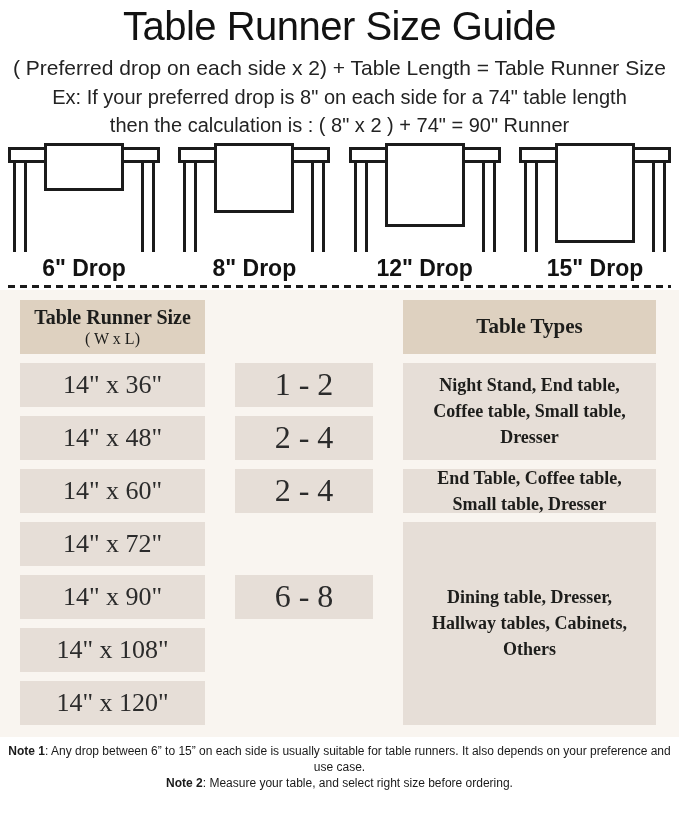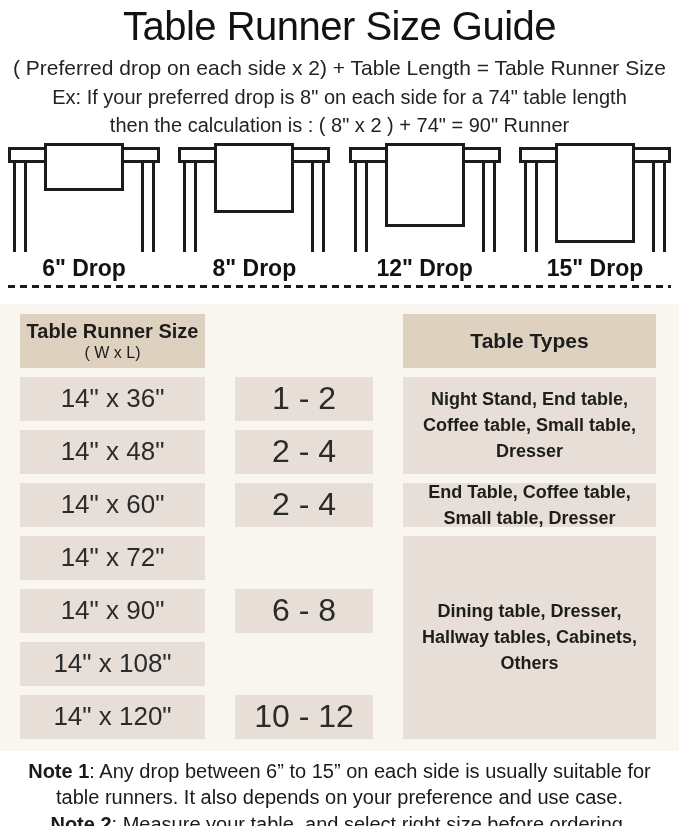--- a/index.html
+++ b/index.html
@@ -62,22 +62,23 @@
     margin-top:3px;line-height:1.1;
   }
   .dashed-divider{
     height:3px;margin:4px 8px 0;
     background:repeating-linear-gradient(90deg,var(--line) 0 7px,transparent 7px 12px);
   }
 
   
   .panel{
     background:var(--panel-bg);
-    margin-top:16px;
+    margin-top:2px;
     padding:10px 0 12px;
+    font-family:Liberation Serif, serif;
   }
   .size-grid{
     display:grid;
     margin-left:20px;
     grid-template-columns:185px 138px 253px;
     grid-template-rows:54px repeat(7,44px);
     column-gap:30px;row-gap:9px;
   }
   .cell{
     display:flex;flex-direction:column;align-items:center;justify-content:center;
@@ -92,21 +93,21 @@
   .g3{grid-row:5 / span 4;}
   .head-main{font-size:20px;font-weight:700;line-height:1.15;}
   .head-sub{font-size:16px;font-weight:400;line-height:1.2;}
   .head-single{font-size:21px;font-weight:700;}
   .size-val{font-size:26px;font-weight:400;color:#2b2b2b;}
   .seats-val{font-size:32px;font-weight:400;color:#2b2b2b;}
   .types-val{font-size:18px;font-weight:700;line-height:1.45;padding:4px 18px;}
 
   
   .notes{margin-top:7px;text-align:center;}
-  .note{font-size:20px;line-height:1.33;color:#1a1a1a;margin:0 6px;}
+  .note{font-size:12px;line-height:1.33;color:#1a1a1a;margin:0 6px;}
   .note b{font-weight:700;}
 </style>
 </head>
 <body>
 
 <div class="page">
 
   <h1 class="title">Table Runner Size Guide</h1>
   <p class="formula">( Preferred drop on each side x 2) + Table Length = Table Runner Size</p>
   <p class="ex-line">Ex: If your preferred drop is 8" on each side for a 74" table length</p>
@@ -179,21 +180,20 @@
       <div class="cell c2 r2 seats-val">1 - 2</div>
       <div class="cell c1 r3 size-val">14" x 48"</div>
       <div class="cell c2 r3 seats-val">2 - 4</div>
       <div class="cell c1 r4 size-val">14" x 60"</div>
       <div class="cell c2 r4 seats-val">2 - 4</div>
       <div class="cell c1 r5 size-val">14" x 72"</div>
       <div class="cell c1 r6 size-val">14" x 90"</div>
       <div class="cell c2 r6 seats-val">6 - 8</div>
       <div class="cell c1 r7 size-val">14" x 108"</div>
       <div class="cell c1 r8 size-val">14" x 120"</div>
-      <div class="cell c2 r8 seats-val">10 - 12</div>
 
       <div class="cell c3 g1 types-val">Night Stand, End table, Coffee table, Small table, Dresser</div>
       <div class="cell c3 g2 types-val">End Table, Coffee table, Small table, Dresser</div>
       <div class="cell c3 g3 types-val">Dining table, Dresser, Hallway tables, Cabinets, Others</div>
 
     </div>
   </div>
 
   <div class="notes">
     <p class="note"><b>Note 1</b><span>: Any drop between 6” to 15” on each side is usually suitable for table runners. It also depends on your preference and use case.</span></p>

